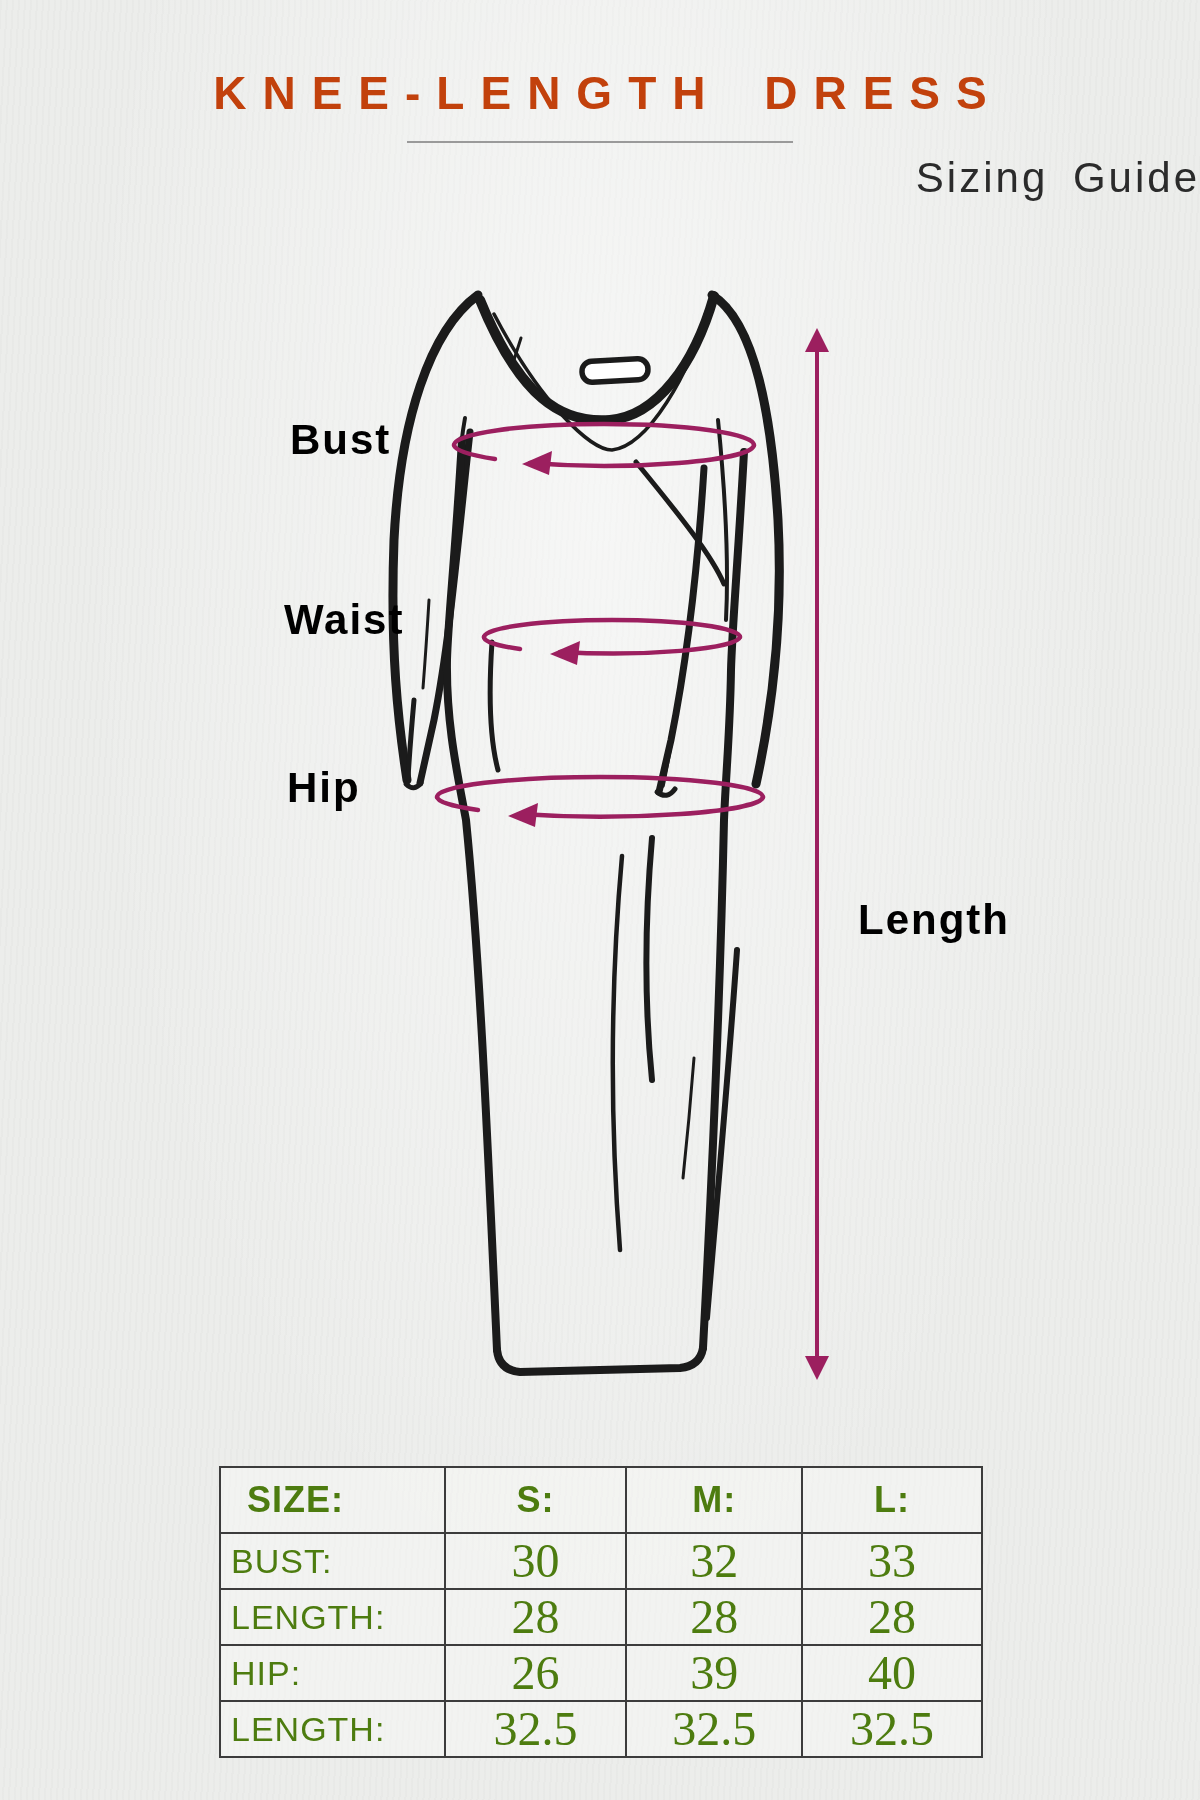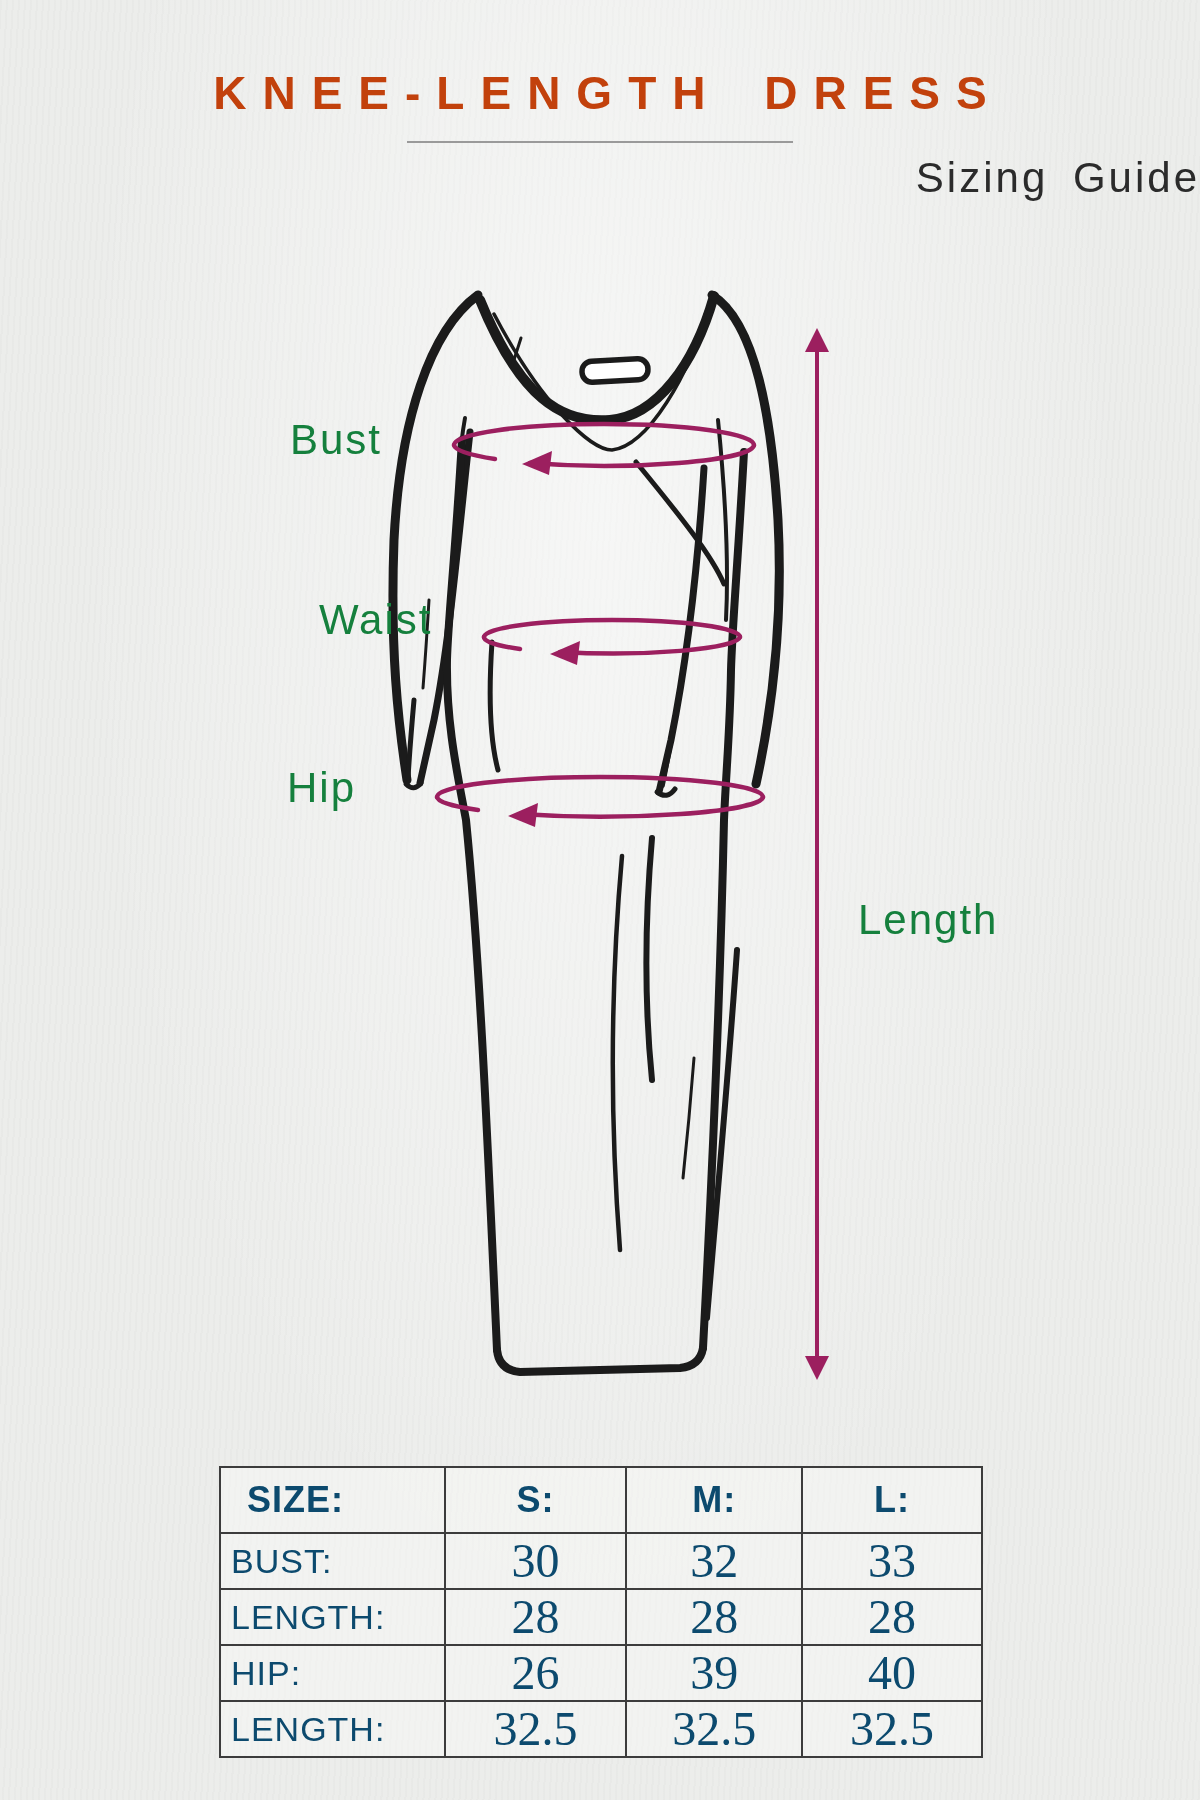--- a/index.html
+++ b/index.html
@@ -30,39 +30,40 @@
   }
   .subtitle {
     top:154px; left:0; width:1200px;
     text-align:right;
     font-size:42px; font-weight:400;
     letter-spacing:3px; word-spacing:10px;
     color:#2b2b2b;
   }
 
   .measure-label {
-    font-size:42px; letter-spacing:2px; color:#15803d;
+    font-size:42px; letter-spacing:2px; color:#000000;
     white-space:nowrap;
+    font-weight:bold;
   }
   #lbl-bust   { top:416px; left:290px; }
-  #lbl-waist  { top:596px; left:284px;margin-left:35px; }
+  #lbl-waist  { top:596px; left:284px; }
   #lbl-hip    { top:764px; left:287px; }
   #lbl-length { top:896px; left:858px; }
 
   svg.illustration { top:0; left:0; }
 
   .size-table {
     top:1466px; left:219px; width:764px; height:292px;
     border-collapse:collapse; table-layout:fixed;
   }
   .size-table td, .size-table th {
     border:2px solid #3c3c3c;
     background:rgba(250,250,248,.45);
     vertical-align:middle;
-    color:#0c4a6e;
+    color:#4d7c0f;
   }
   .size-table tr { height:56px; }
   .size-table tr.head-row { height:66px; }
   .col-label { width:29.5%; }
   .col-s { width:23.8%; } .col-m { width:23.1%; } .col-l { width:23.6%; }
   .head-row th { font-size:36px; font-weight:700; letter-spacing:1px; }
   .head-row th:first-child { text-align:left; padding-left:26px; }
   .row-label {
     text-align:left; padding-left:10px;
     font-size:34px; font-weight:400; letter-spacing:1px;

